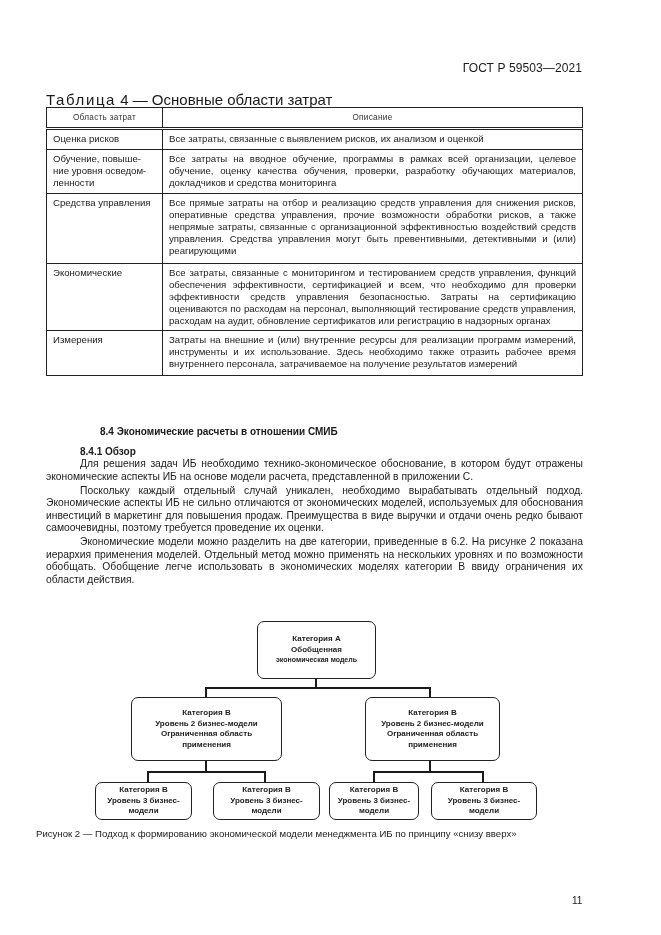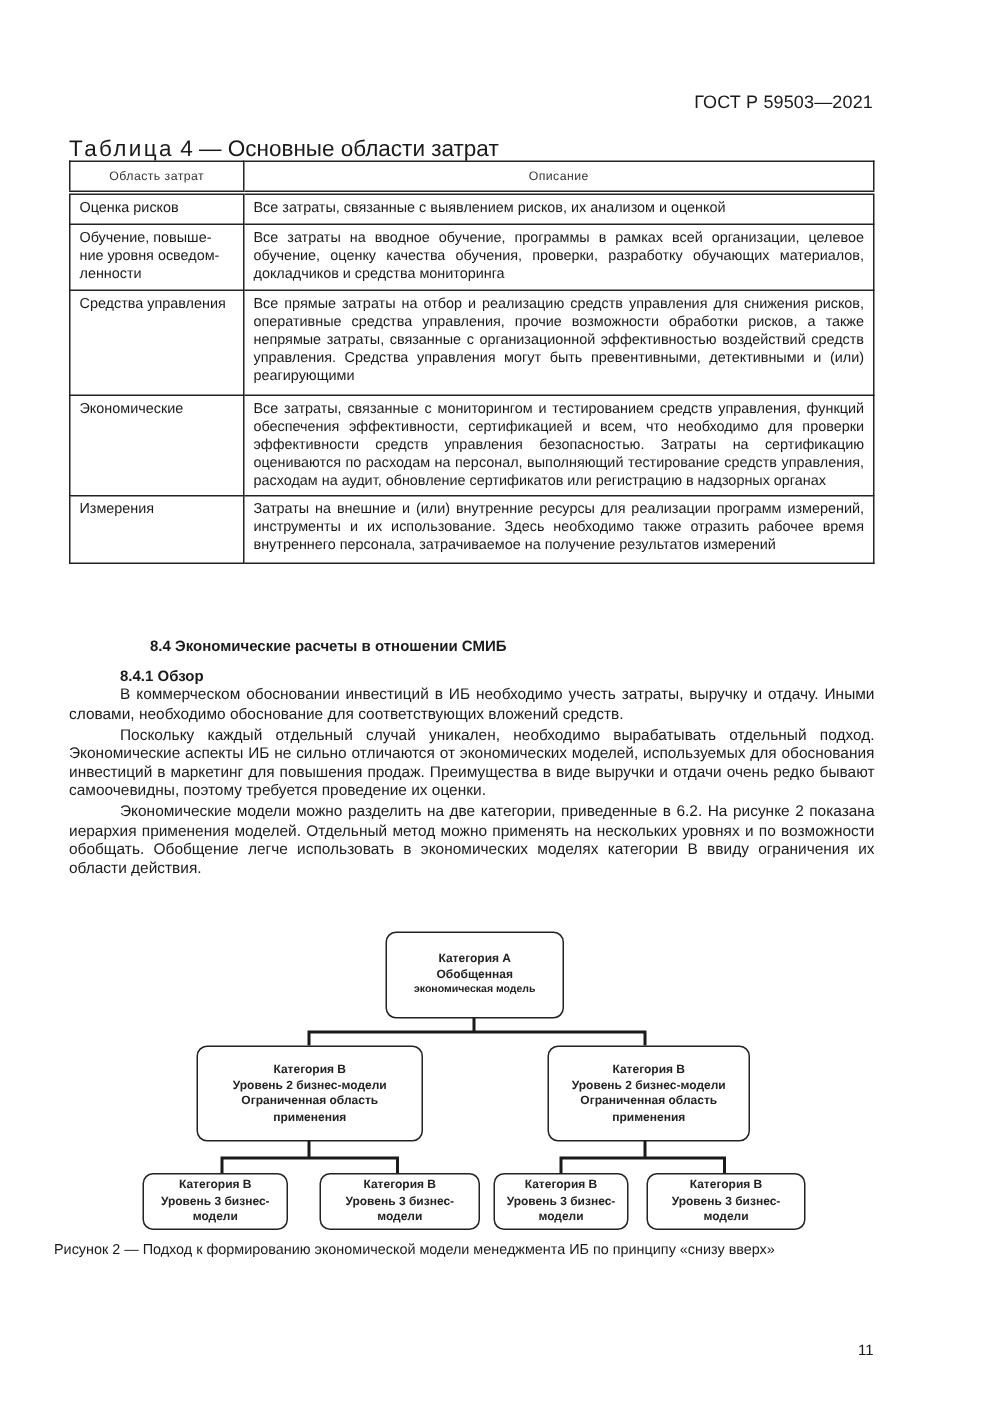--- a/index.html
+++ b/index.html
@@ -63,21 +63,21 @@
       <td class="area">Измерения</td>
       <td class="desc">Затраты на внешние и (или) внутренние ресурсы для реализации программ измерений, инструменты и их использование. Здесь необходимо также отразить рабочее время внутреннего персонала, затрачиваемое на получение результатов измерений</td>
     </tr>
   </tbody>
 </table>
 
 <div class="abs h-section">8.4 Экономические расчеты в отношении СМИБ</div>
 <div class="abs h-sub">8.4.1 Обзор</div>
 
 <div class="abs body-text">
-  <p>В коммерческом обосновании инвестиций в ИБ необходимо учесть затраты, выручку и отдачу. Иными словами, необходимо обоснование для соответствующих вложений средств.</p>
+  <p>Для решения задач ИБ необходимо технико-экономическое обоснование, в котором будут отражены экономические аспекты ИБ на основе модели расчета, представленной в приложении С.</p>
   <p>Поскольку каждый отдельный случай уникален, необходимо вырабатывать отдельный подход. Экономические аспекты ИБ не сильно отличаются от экономических моделей, используемых для обоснования инвестиций в маркетинг для повышения продаж. Преимущества в виде выручки и отдачи очень редко бывают самоочевидны, поэтому требуется проведение их оценки.</p>
   <p>Экономические модели можно разделить на две категории, приведенные в 6.2. На рисунке 2 показана иерархия применения моделей. Отдельный метод можно применять на нескольких уровнях и по возможности обобщать. Обобщение легче использовать в экономических моделях категории В ввиду ограничения их области действия.</p>
 </div>
 
 <svg class="diagram" width="661" height="935" viewBox="0 0 661 935">
   <g stroke="#1a1a1a" stroke-width="2" fill="none">
 
     <line x1="316" y1="678" x2="316" y2="688"></line>
     <polyline points="206,697 206,688 430,688 430,697"></polyline>
 

